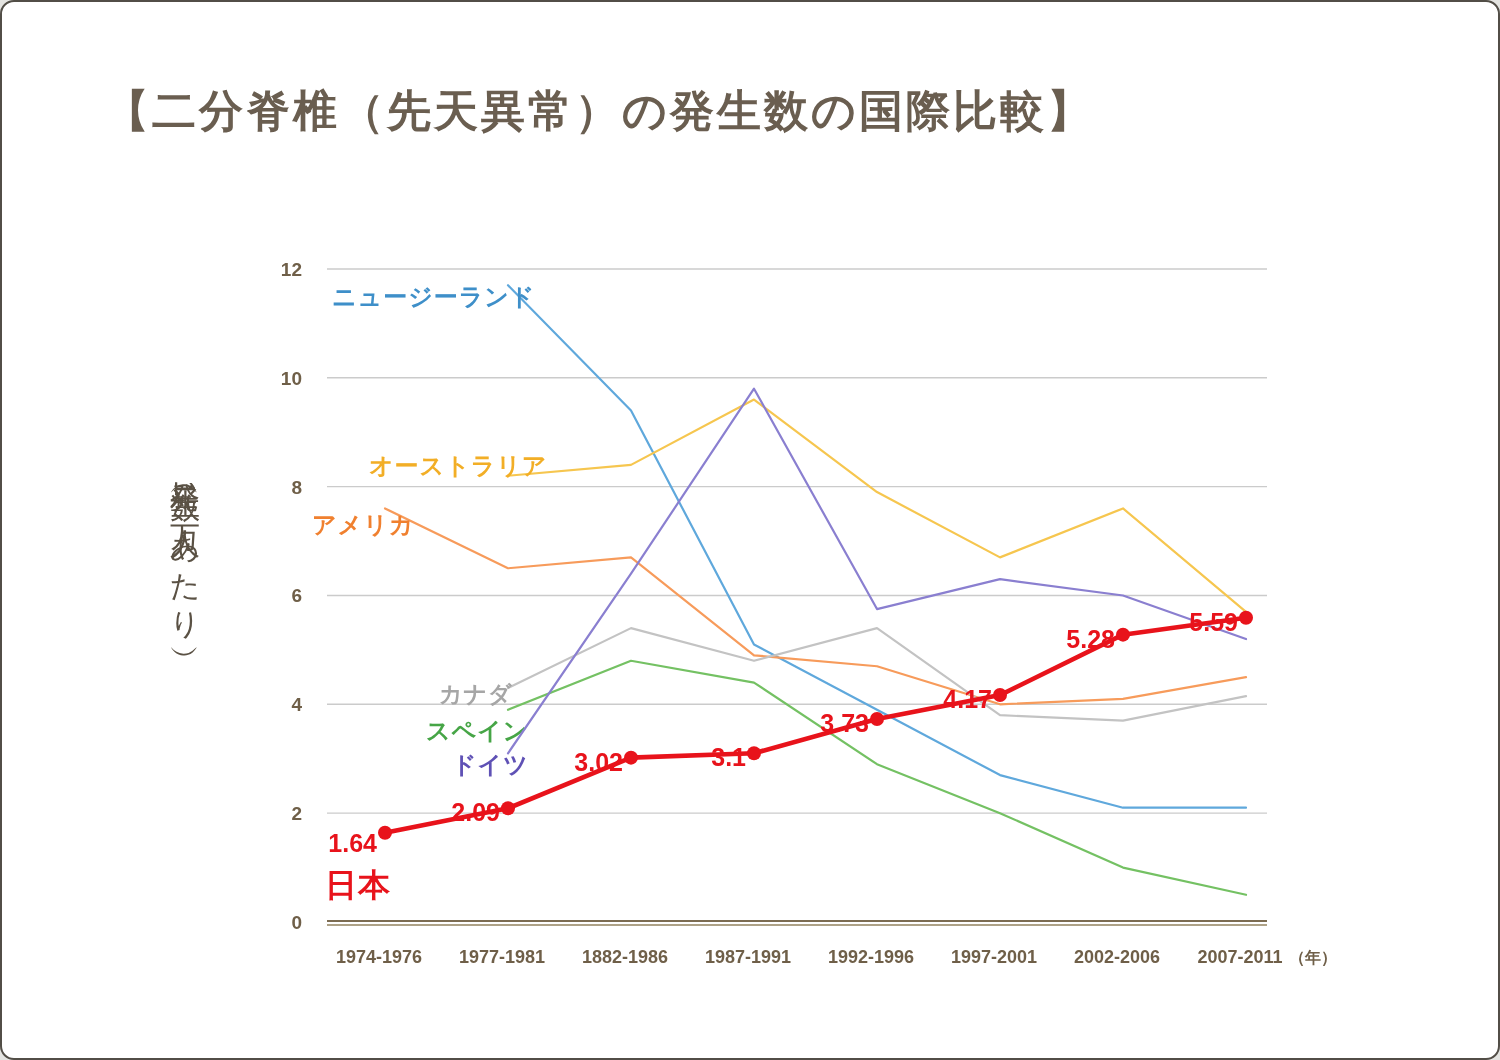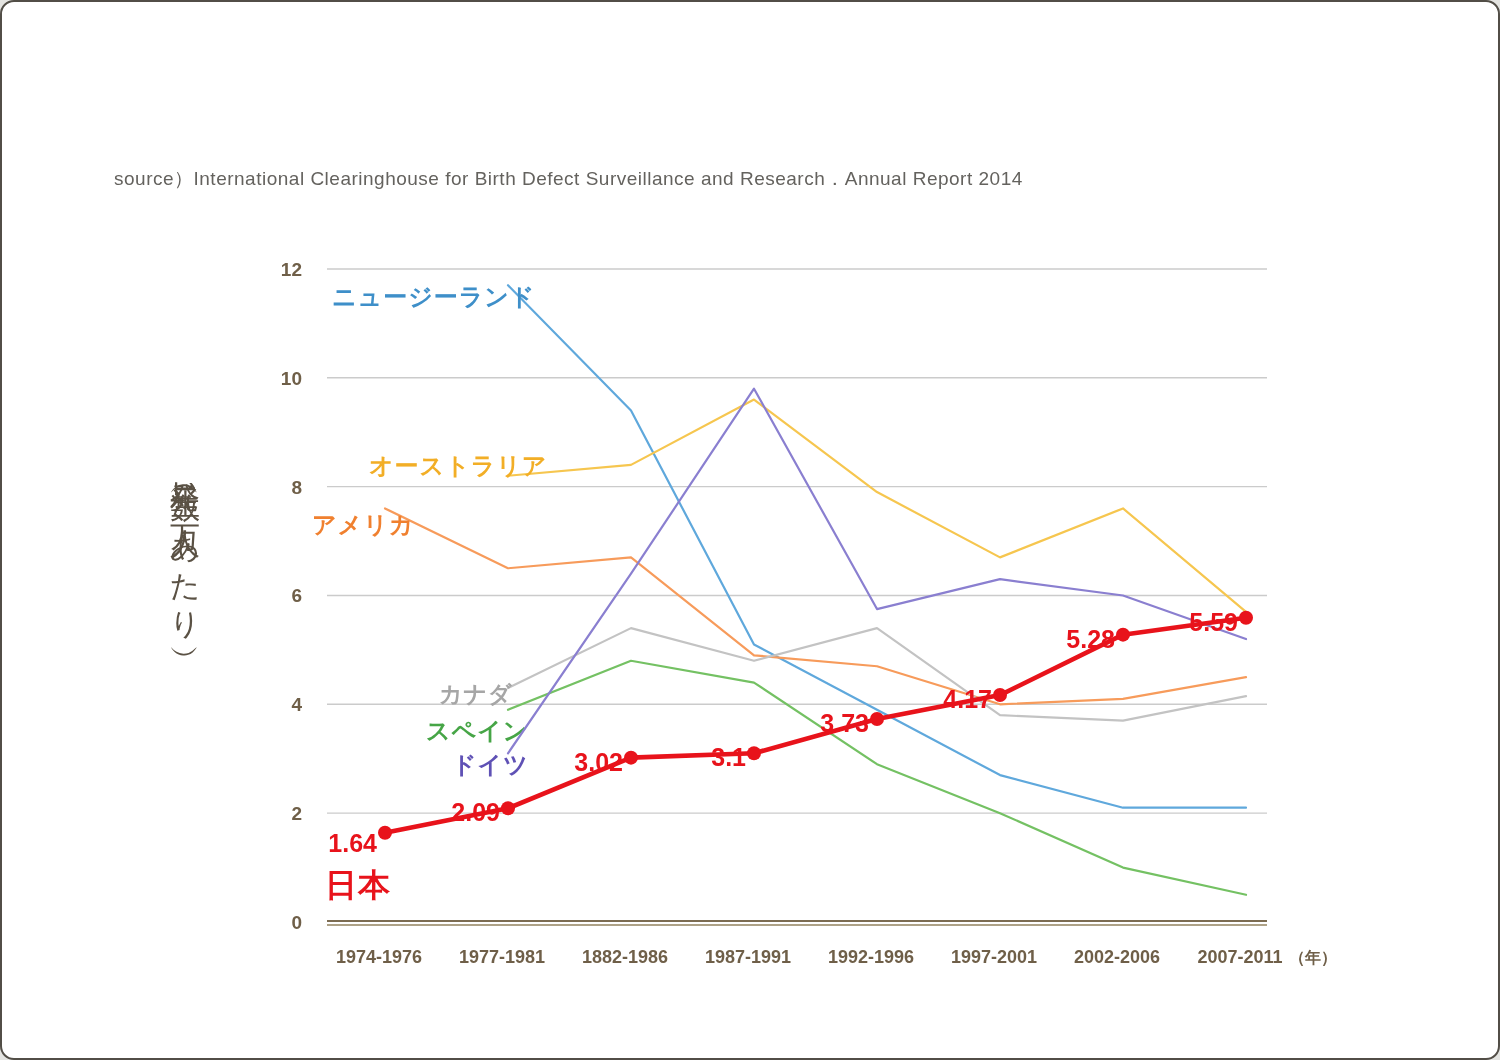--- a/index.html
+++ b/index.html
@@ -10,21 +10,21 @@
   .source-note{position:absolute;left:112px;top:164px;font-size:19px;color:#64625e;
         letter-spacing:0.5px;white-space:nowrap;}
   .y-axis-title{position:absolute;left:168px;top:458px;writing-mode:vertical-rl;
         font-size:30px;letter-spacing:5px;color:#5a5144;line-height:1;}
   svg text{font-family:"Liberation Sans",sans-serif;}
 </style>
 </head>
 <body>
 
 <div class="card">
-  <div class="source-note">source）International Clearinghouse for Birth Defect Surveillance and Research．Annual Report 2014</div>
+  <div class="page-title">【二分脊椎（先天異常）の発生数の国際比較】</div>
   <div class="y-axis-title">発生数（1万人あたり）</div>
   <svg id="chart-svg" width="1500" height="1060" viewBox="0 0 1500 1060" style="position:absolute;left:0;top:0;">
       <line x1="325" y1="811.16" x2="1265" y2="811.16" stroke="#cbcbcb" stroke-width="1.4"></line>
       <line x1="325" y1="702.3199999999999" x2="1265" y2="702.3199999999999" stroke="#cbcbcb" stroke-width="1.4"></line>
       <line x1="325" y1="593.48" x2="1265" y2="593.48" stroke="#cbcbcb" stroke-width="1.4"></line>
       <line x1="325" y1="484.64" x2="1265" y2="484.64" stroke="#cbcbcb" stroke-width="1.4"></line>
       <line x1="325" y1="375.79999999999995" x2="1265" y2="375.79999999999995" stroke="#cbcbcb" stroke-width="1.4"></line>
       <line x1="325" y1="266.96000000000004" x2="1265" y2="266.96000000000004" stroke="#cbcbcb" stroke-width="1.4"></line>
       <line x1="325" y1="919" x2="1265" y2="919" stroke="#7c6c52" stroke-width="2.2"></line>
       <line x1="325" y1="923" x2="1265" y2="923" stroke="#93835f" stroke-width="1.3"></line>

